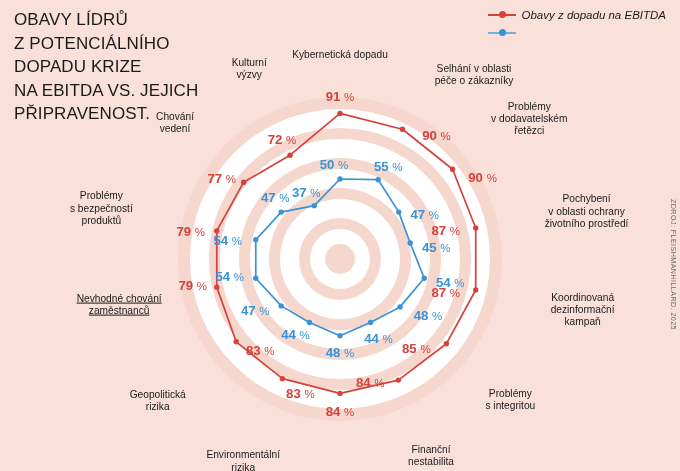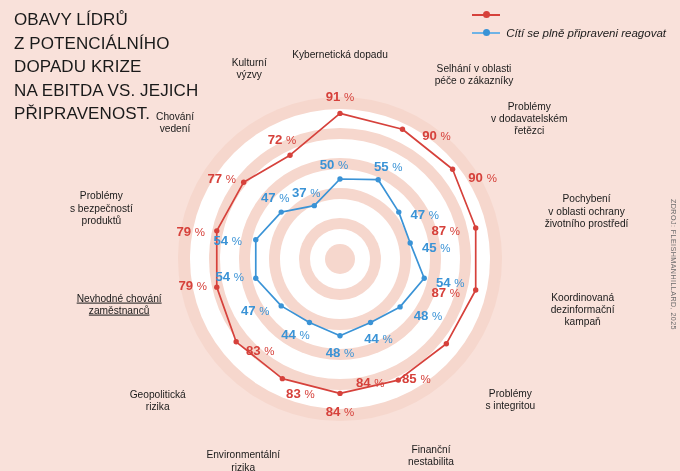--- a/index.html
+++ b/index.html
@@ -73,27 +73,27 @@
 DOPADU KRIZE
 NA EBITDA VS. JEJICH
 PŘIPRAVENOST.</div>
 
   <div class="legend">
     <div class="legend-row">
       <span class="legend-swatch">
         <span class="ln" style="background:#D6413B"></span>
         <span class="dt" style="background:#D6413B"></span>
       </span>
+      <span class="legend-label">Obavy z dopadu na EBITDA</span>
     </div>
     <div class="legend-row">
       <span class="legend-swatch">
         <span class="ln" style="background:#6FB3E6"></span>
         <span class="dt" style="background:#3A93D6"></span>
       </span>
-      <span class="legend-label">Cítí se plně připraveni reagovat</span>
     </div>
   </div>
 
   <svg id="radar" width="680" height="471">
       <circle cx="340" cy="259" r="162" fill="#F6D7CD"></circle>
       <circle cx="340" cy="259" r="150" fill="#FFFFFF"></circle>
       <circle cx="340" cy="259" r="131" fill="#F6D7CD"></circle>
       <circle cx="340" cy="259" r="120" fill="#FFFFFF"></circle>
       <circle cx="340" cy="259" r="101" fill="#F6D7CD"></circle>
       <circle cx="340" cy="259" r="90" fill="#FFFFFF"></circle>
@@ -133,21 +133,21 @@
       <circle cx="281.20627251840415" cy="212.11356690022325" r="2.7" fill="#3A93D6"></circle>
       <circle cx="314.3140826442406" cy="205.66264302017677" r="2.7" fill="#3A93D6"></circle>
     </svg>
 
   <div id="labels">
       <div class="val red" style="left: 340px; top: 96.4px;">91 <span class="pc">%</span></div>
       <div class="val red" style="left: 436.479px; top: 135.26px;">90 <span class="pc">%</span></div>
       <div class="val red" style="left: 482.584px; top: 177.217px;">90 <span class="pc">%</span></div>
       <div class="val red" style="left: 445.71px; top: 230.025px;">87 <span class="pc">%</span></div>
       <div class="val red" style="left: 445.71px; top: 291.975px;">87 <span class="pc">%</span></div>
-      <div class="val red" style="left: 416.329px; top: 347.795px; margin-top: 30px;">85 <span class="pc">%</span></div>
+      <div class="val red" style="left: 416.329px; top: 347.795px;">85 <span class="pc">%</span></div>
       <div class="val red" style="left: 370.314px; top: 382.09px;">84 <span class="pc">%</span></div>
       <div class="val red" style="left: 340px; top: 411.4px;">84 <span class="pc">%</span></div>
       <div class="val red" style="left: 300.38px; top: 392.649px;">83 <span class="pc">%</span></div>
       <div class="val red" style="left: 260.173px; top: 349.799px;">83 <span class="pc">%</span></div>
       <div class="val red" style="left: 192.769px; top: 285.127px;">79 <span class="pc">%</span></div>
       <div class="val red" style="left: 190.769px; top: 230.873px;">79 <span class="pc">%</span></div>
       <div class="val red" style="left: 221.678px; top: 178.186px;">77 <span class="pc">%</span></div>
       <div class="val red" style="left: 282.017px; top: 139.208px;">72 <span class="pc">%</span></div>
       <div class="val blue" style="left: 334px; top: 164px;">50 <span class="pc">%</span></div>
       <div class="val blue" style="left: 388.182px; top: 165.715px;">55 <span class="pc">%</span></div>

